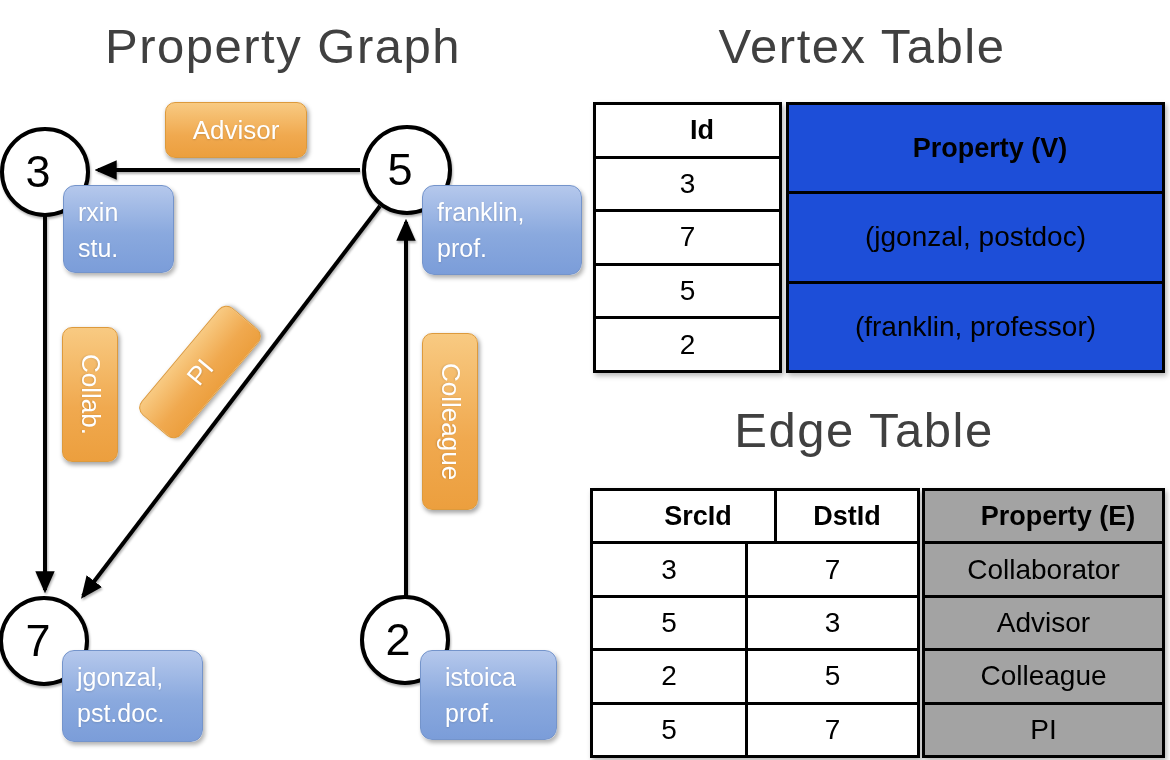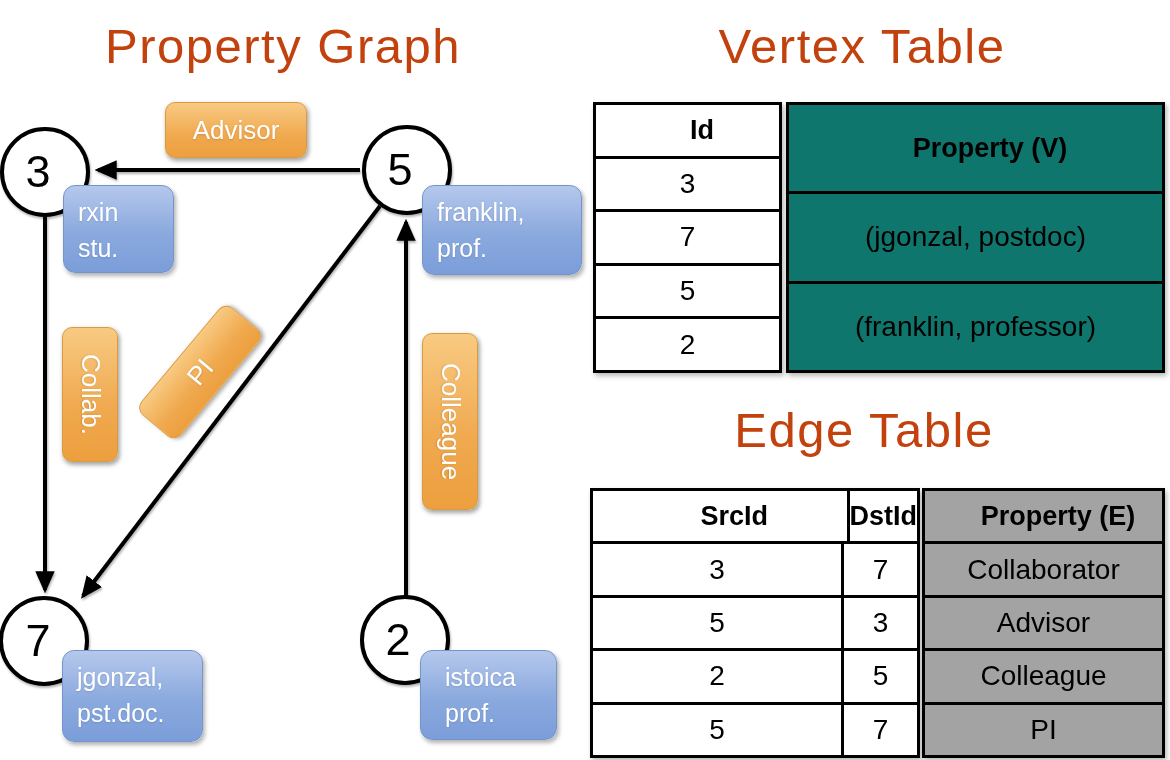--- a/index.html
+++ b/index.html
@@ -3,21 +3,21 @@
 <meta charset="utf-8">
 <style>
   html,body{margin:0;padding:0;background:#fff;}
   .stage{
     position:relative;width:1170px;height:760px;background:#ffffff;
     overflow:hidden;font-family:"Liberation Sans", sans-serif;color:#000;
   }
   
   .title{
     position:absolute;transform:translateX(-50%);
-    font-size:49px;font-weight:400;letter-spacing:1.5px;white-space:nowrap;color:#c2410c;
+    font-size:49px;font-weight:400;letter-spacing:1.5px;white-space:nowrap;color:#404040;
   }
   
   .graph-svg{position:absolute;left:0;top:0;}
   
   .nodenum{
     position:absolute;width:90px;height:90px;display:flex;align-items:center;justify-content:center;
     font-size:45px;color:#000;pointer-events:none;
   }
   .nodenum span{transform:translateX(-7px);}
   
@@ -45,24 +45,24 @@
     position:absolute;box-sizing:border-box;border:3px solid #000;
     display:flex;flex-direction:column;background:#fff;
     box-shadow:2px 3px 5px rgba(0,0,0,0.28);
   }
   .trow{
     flex:1;display:flex;align-items:center;justify-content:center;
     font-size:28px;border-top:3px solid #000;box-sizing:border-box;
   }
   .trow:first-child{border-top:none;padding-left:29px;}
   .trow.hdr{font-weight:bold;font-size:27px;}
-  .cell{height:100%;display:flex;align-items:center;justify-content:center;box-sizing:border-box;margin-left:48px;}
+  .cell{height:100%;display:flex;align-items:center;justify-content:center;box-sizing:border-box;}
   .cell.c1{width:152px;}
   .cell.c2{flex:1;border-left:3px solid #000;}
-  .fill-vprop{background:#0f766e;}
+  .fill-vprop{background:#1d4ed8;}
   .fill-eprop{background:#a3a3a3;}
 </style>
 </head>
 <body>
 
 <div class="stage">
 
   <div class="title" style="left:283px;top:18px;">Property Graph</div>
   <div class="title" style="left:862px;top:18px;">Vertex Table</div>
   <div class="title" style="left:864px;top:402px;">Edge Table</div>

